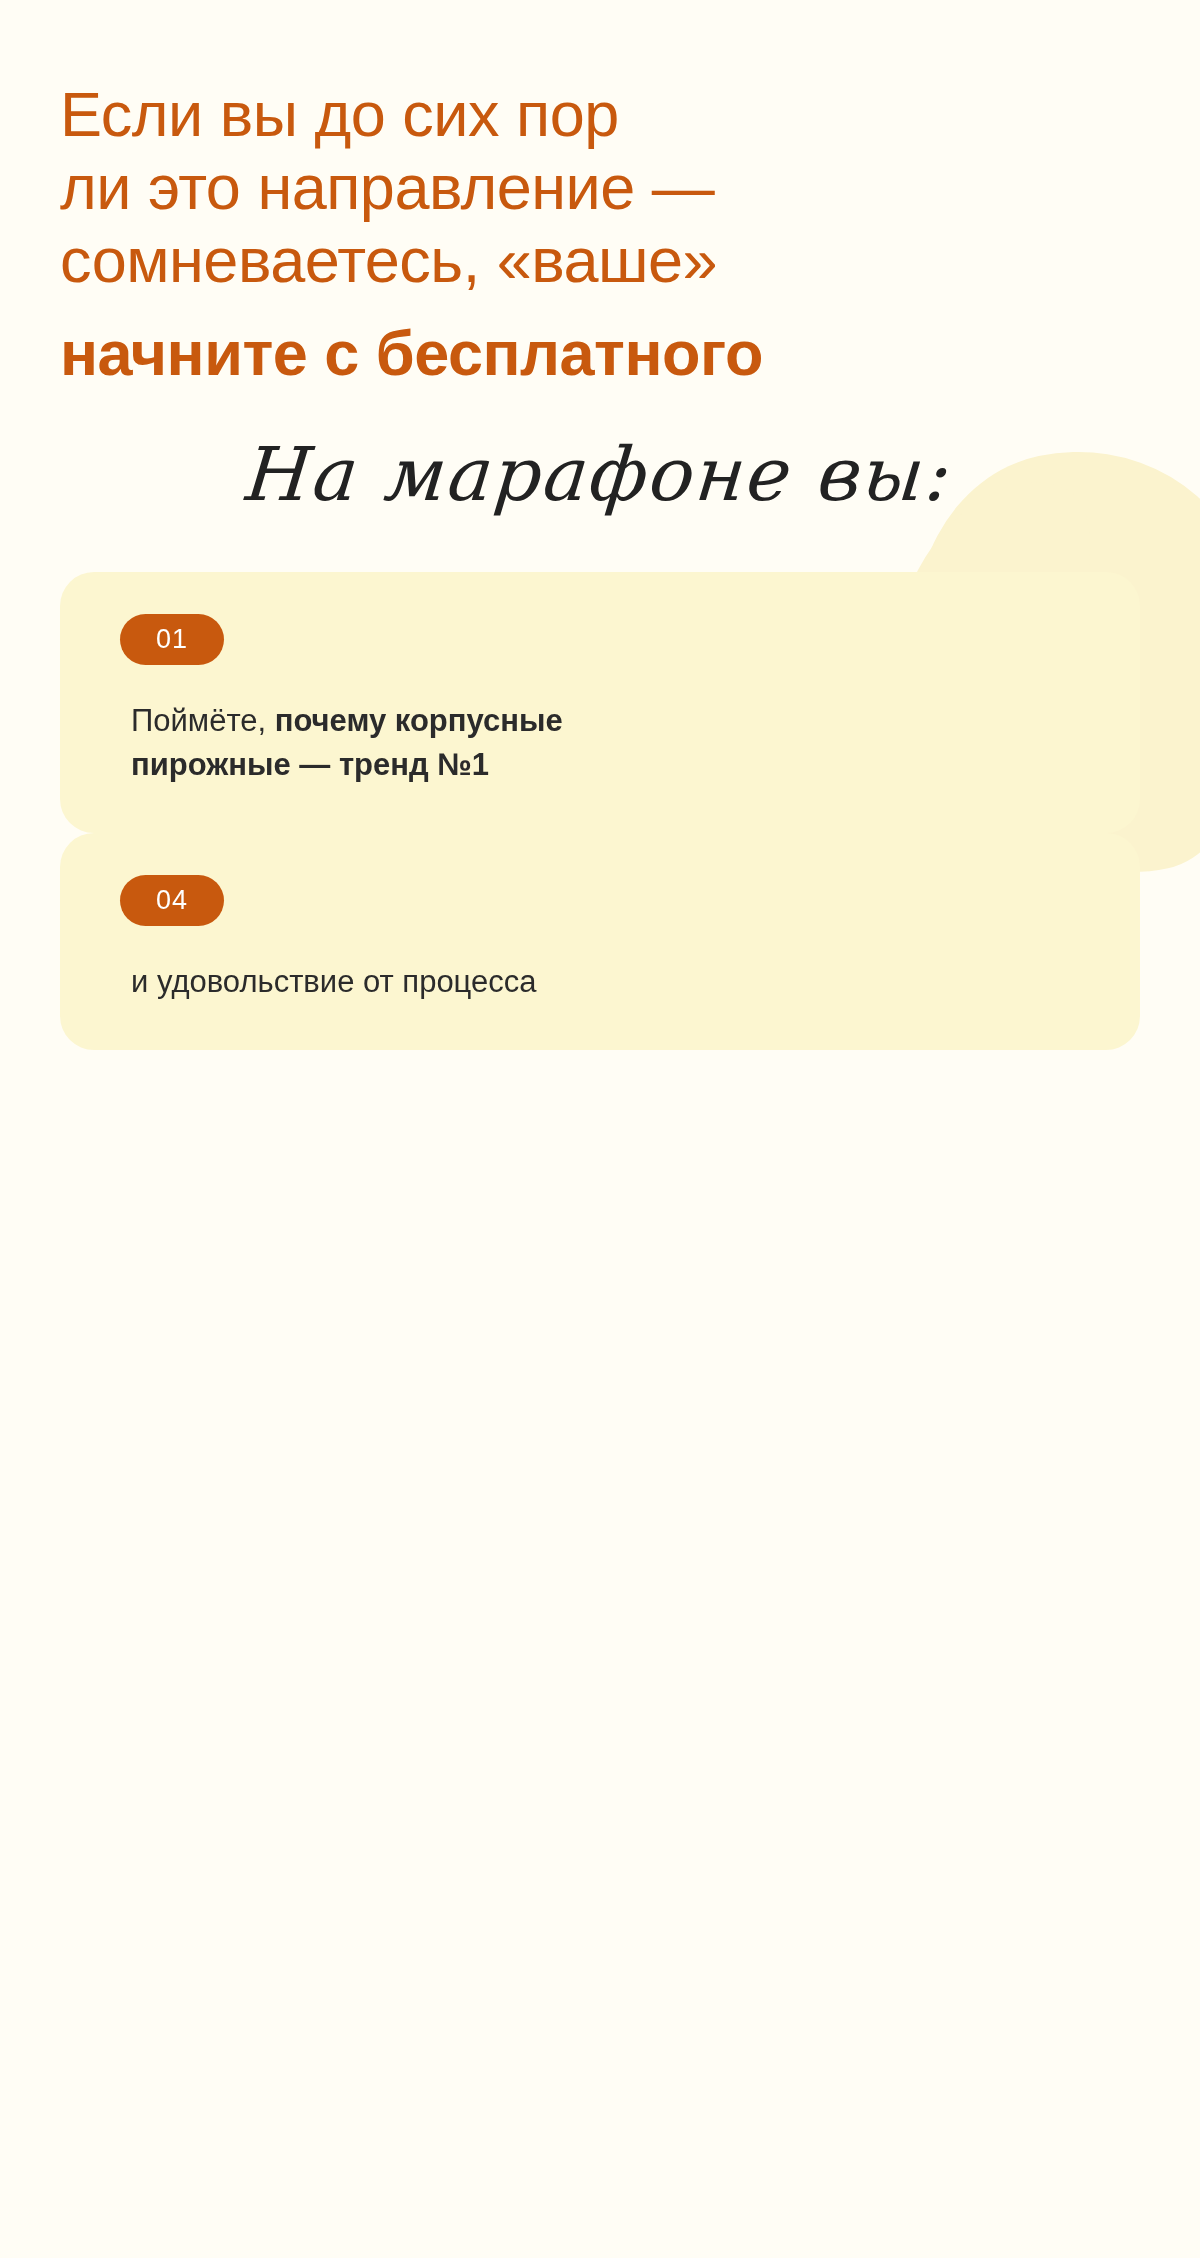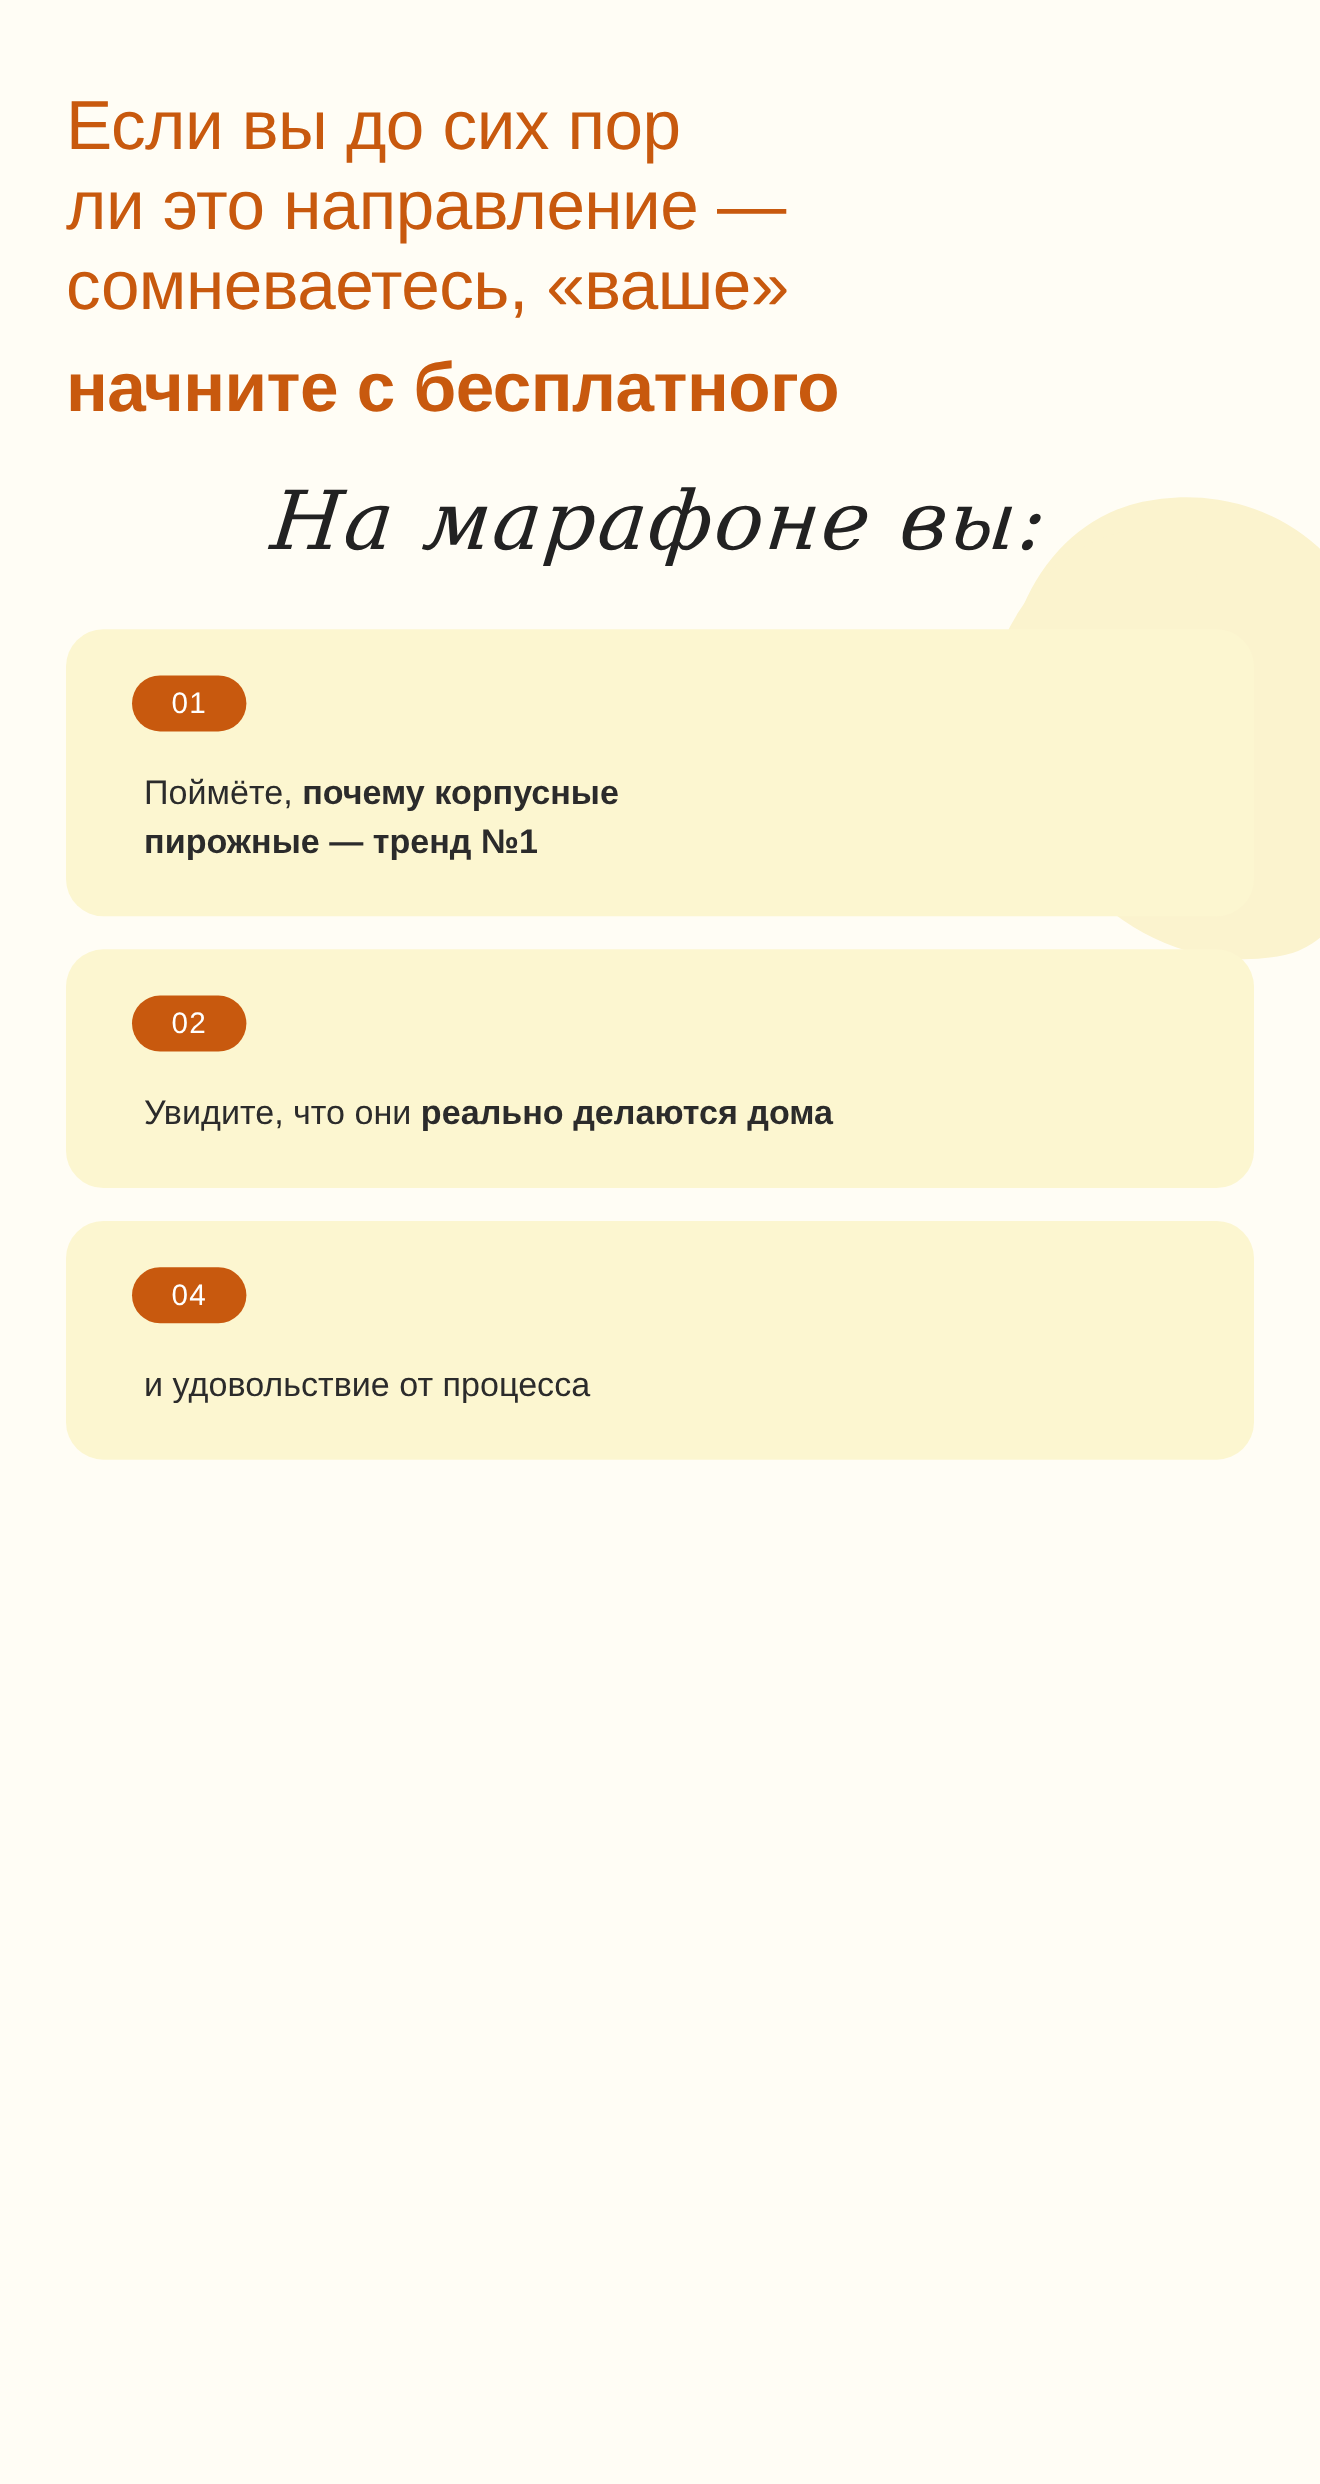--- a/index.html
+++ b/index.html
@@ -73,21 +73,20 @@
     font-size: 74px;
     letter-spacing: 2px;
     transform: skewX(-6deg);
     line-height: 1.1;
   }
 
   .cards {
     margin-top: 56px;
     display: flex;
     flex-direction: column;
-    gap: 30px;
   }
 
   .card {
     background: #FCF6D0;
     border-radius: 34px;
     padding: 42px 60px 46px 60px;
     box-sizing: border-box;
   }
 
   .badge {
@@ -137,26 +136,20 @@
   <div class="cards">
 
     <div class="card">
       <div class="badge">01</div>
       <div class="card-text">
         <span>Поймёте, </span><b>почему корпусные</b>
         <b class="br">пирожные — тренд №1</b>
       </div>
     </div>
 
-    <div class="card">
-      <div class="badge">02</div>
-      <div class="card-text">
-        <span>Увидите, что они </span><b>реально делаются дома</b>
-      </div>
-    </div>
 
 
     <div class="card">
       <div class="badge">04</div>
       <div class="card-text">
         <span class="br">и удовольствие от процесса</span>
       </div>
     </div>
 
   </div>

